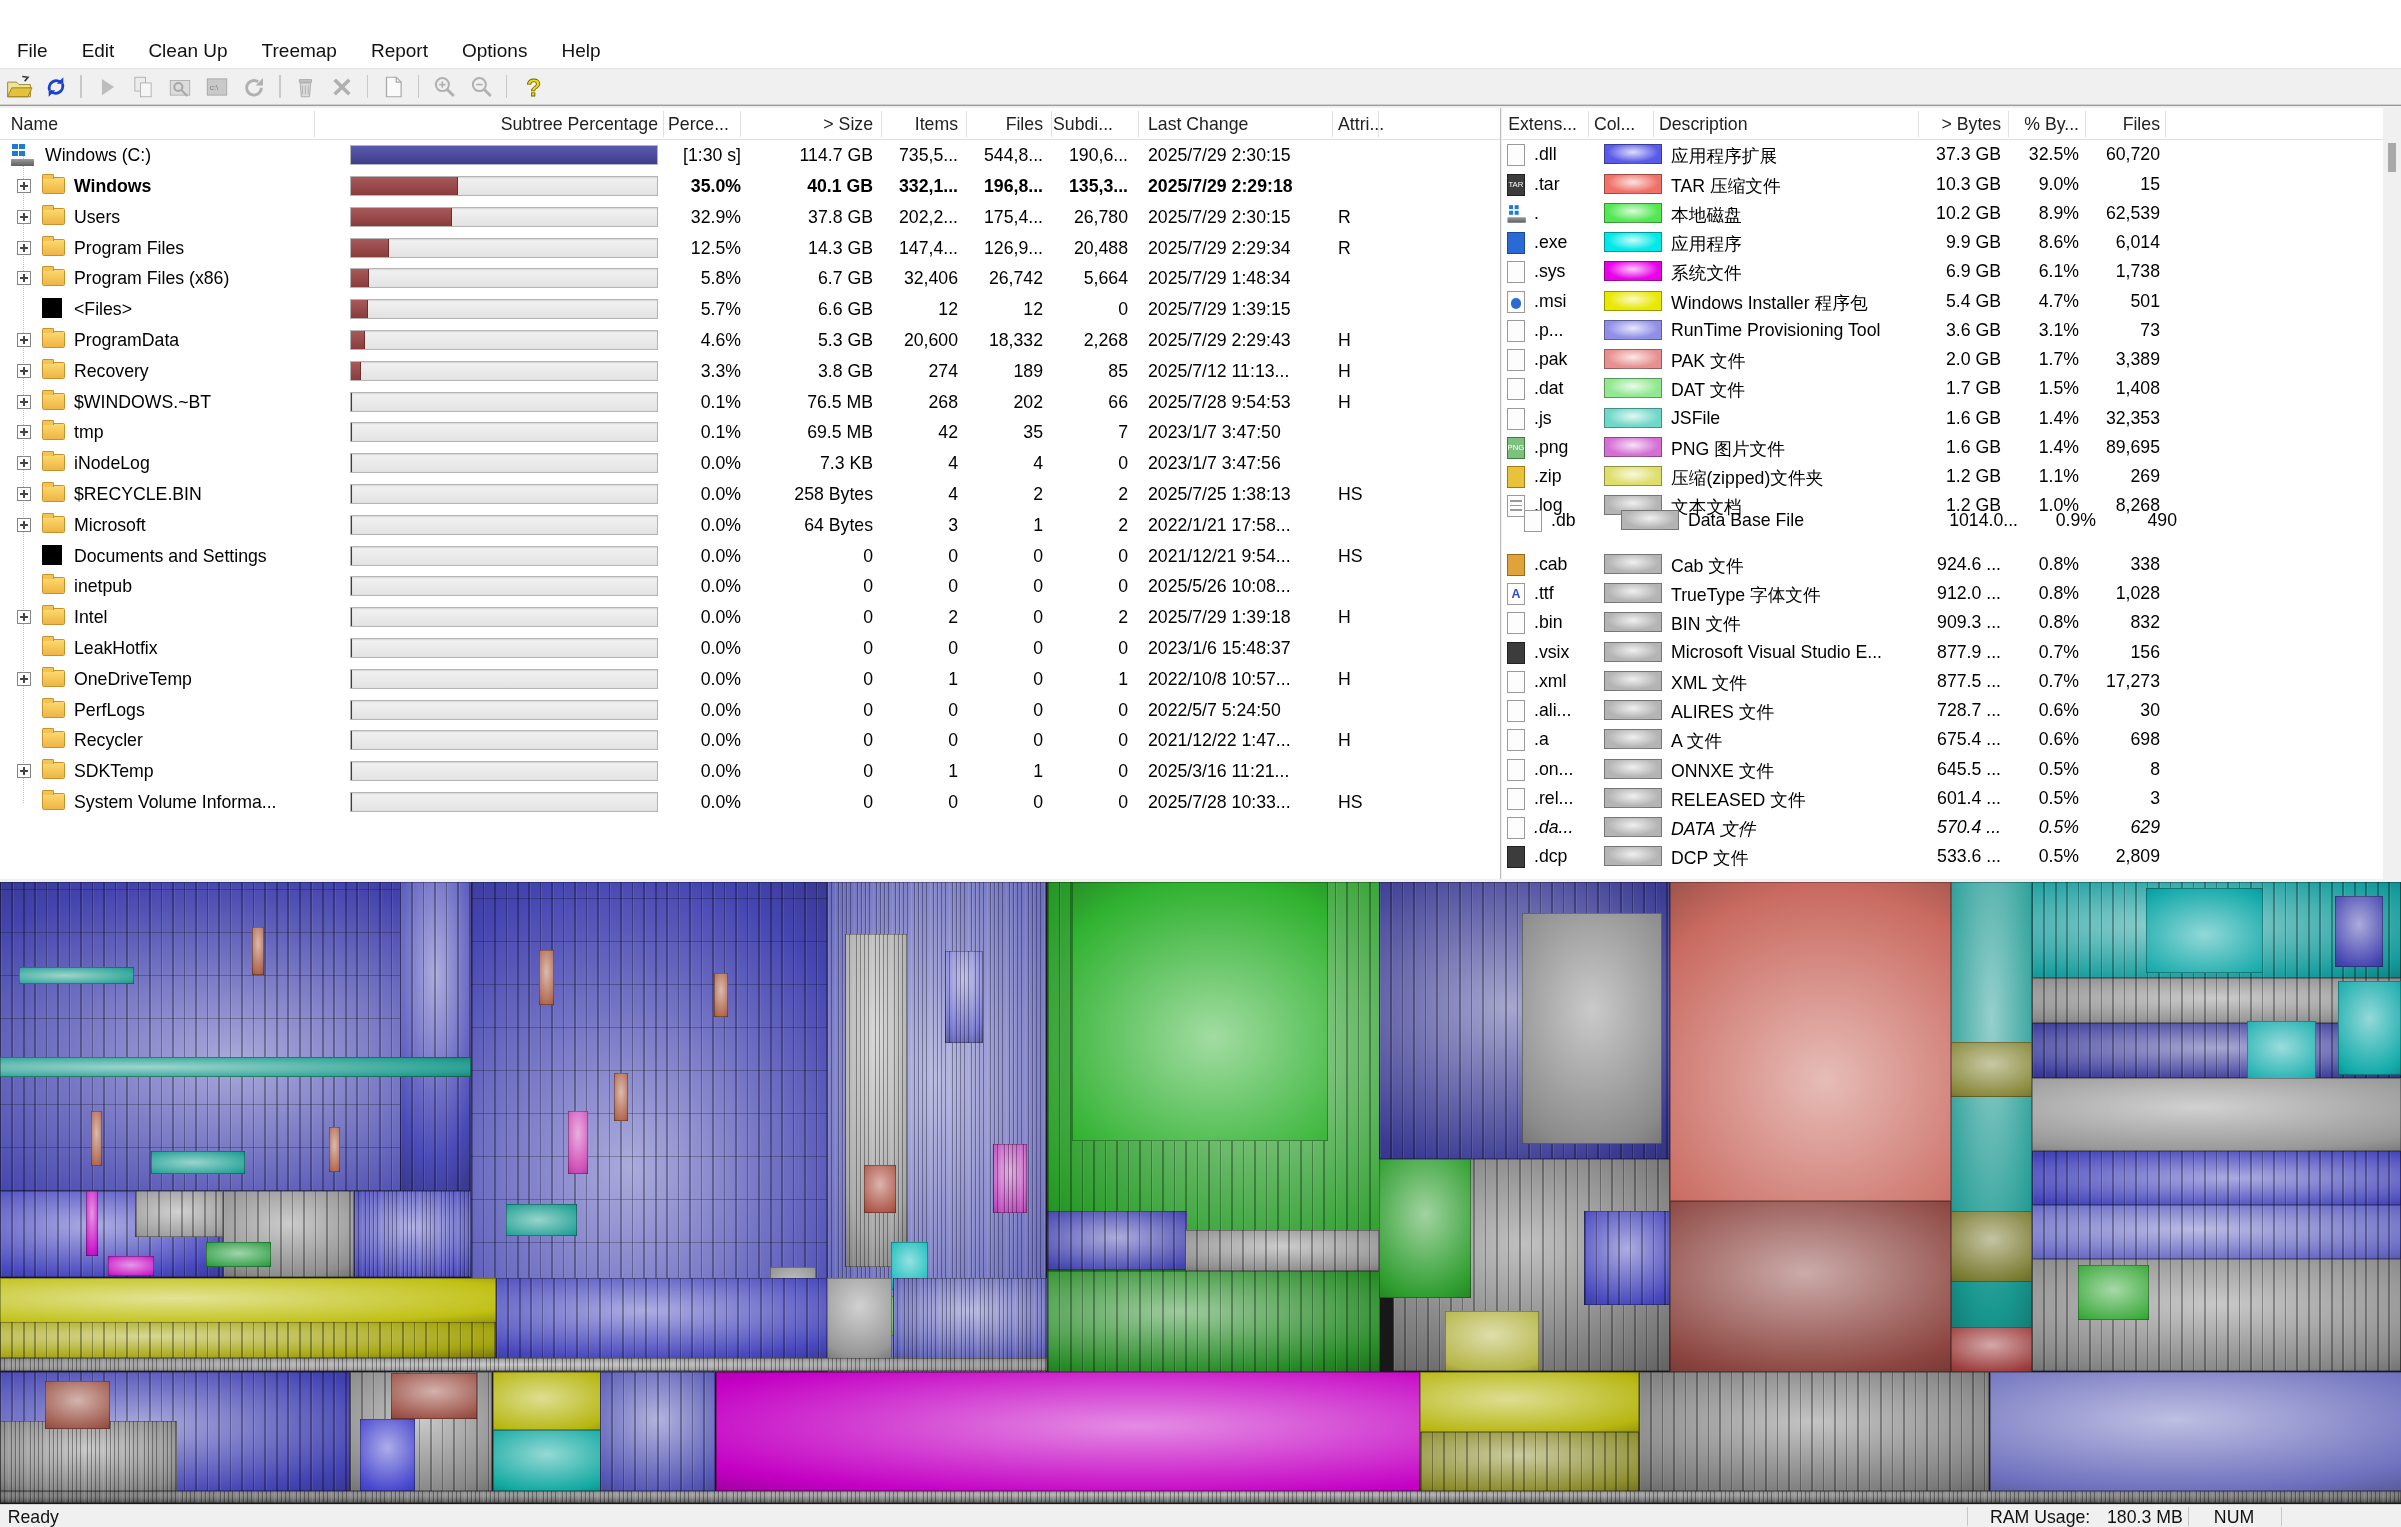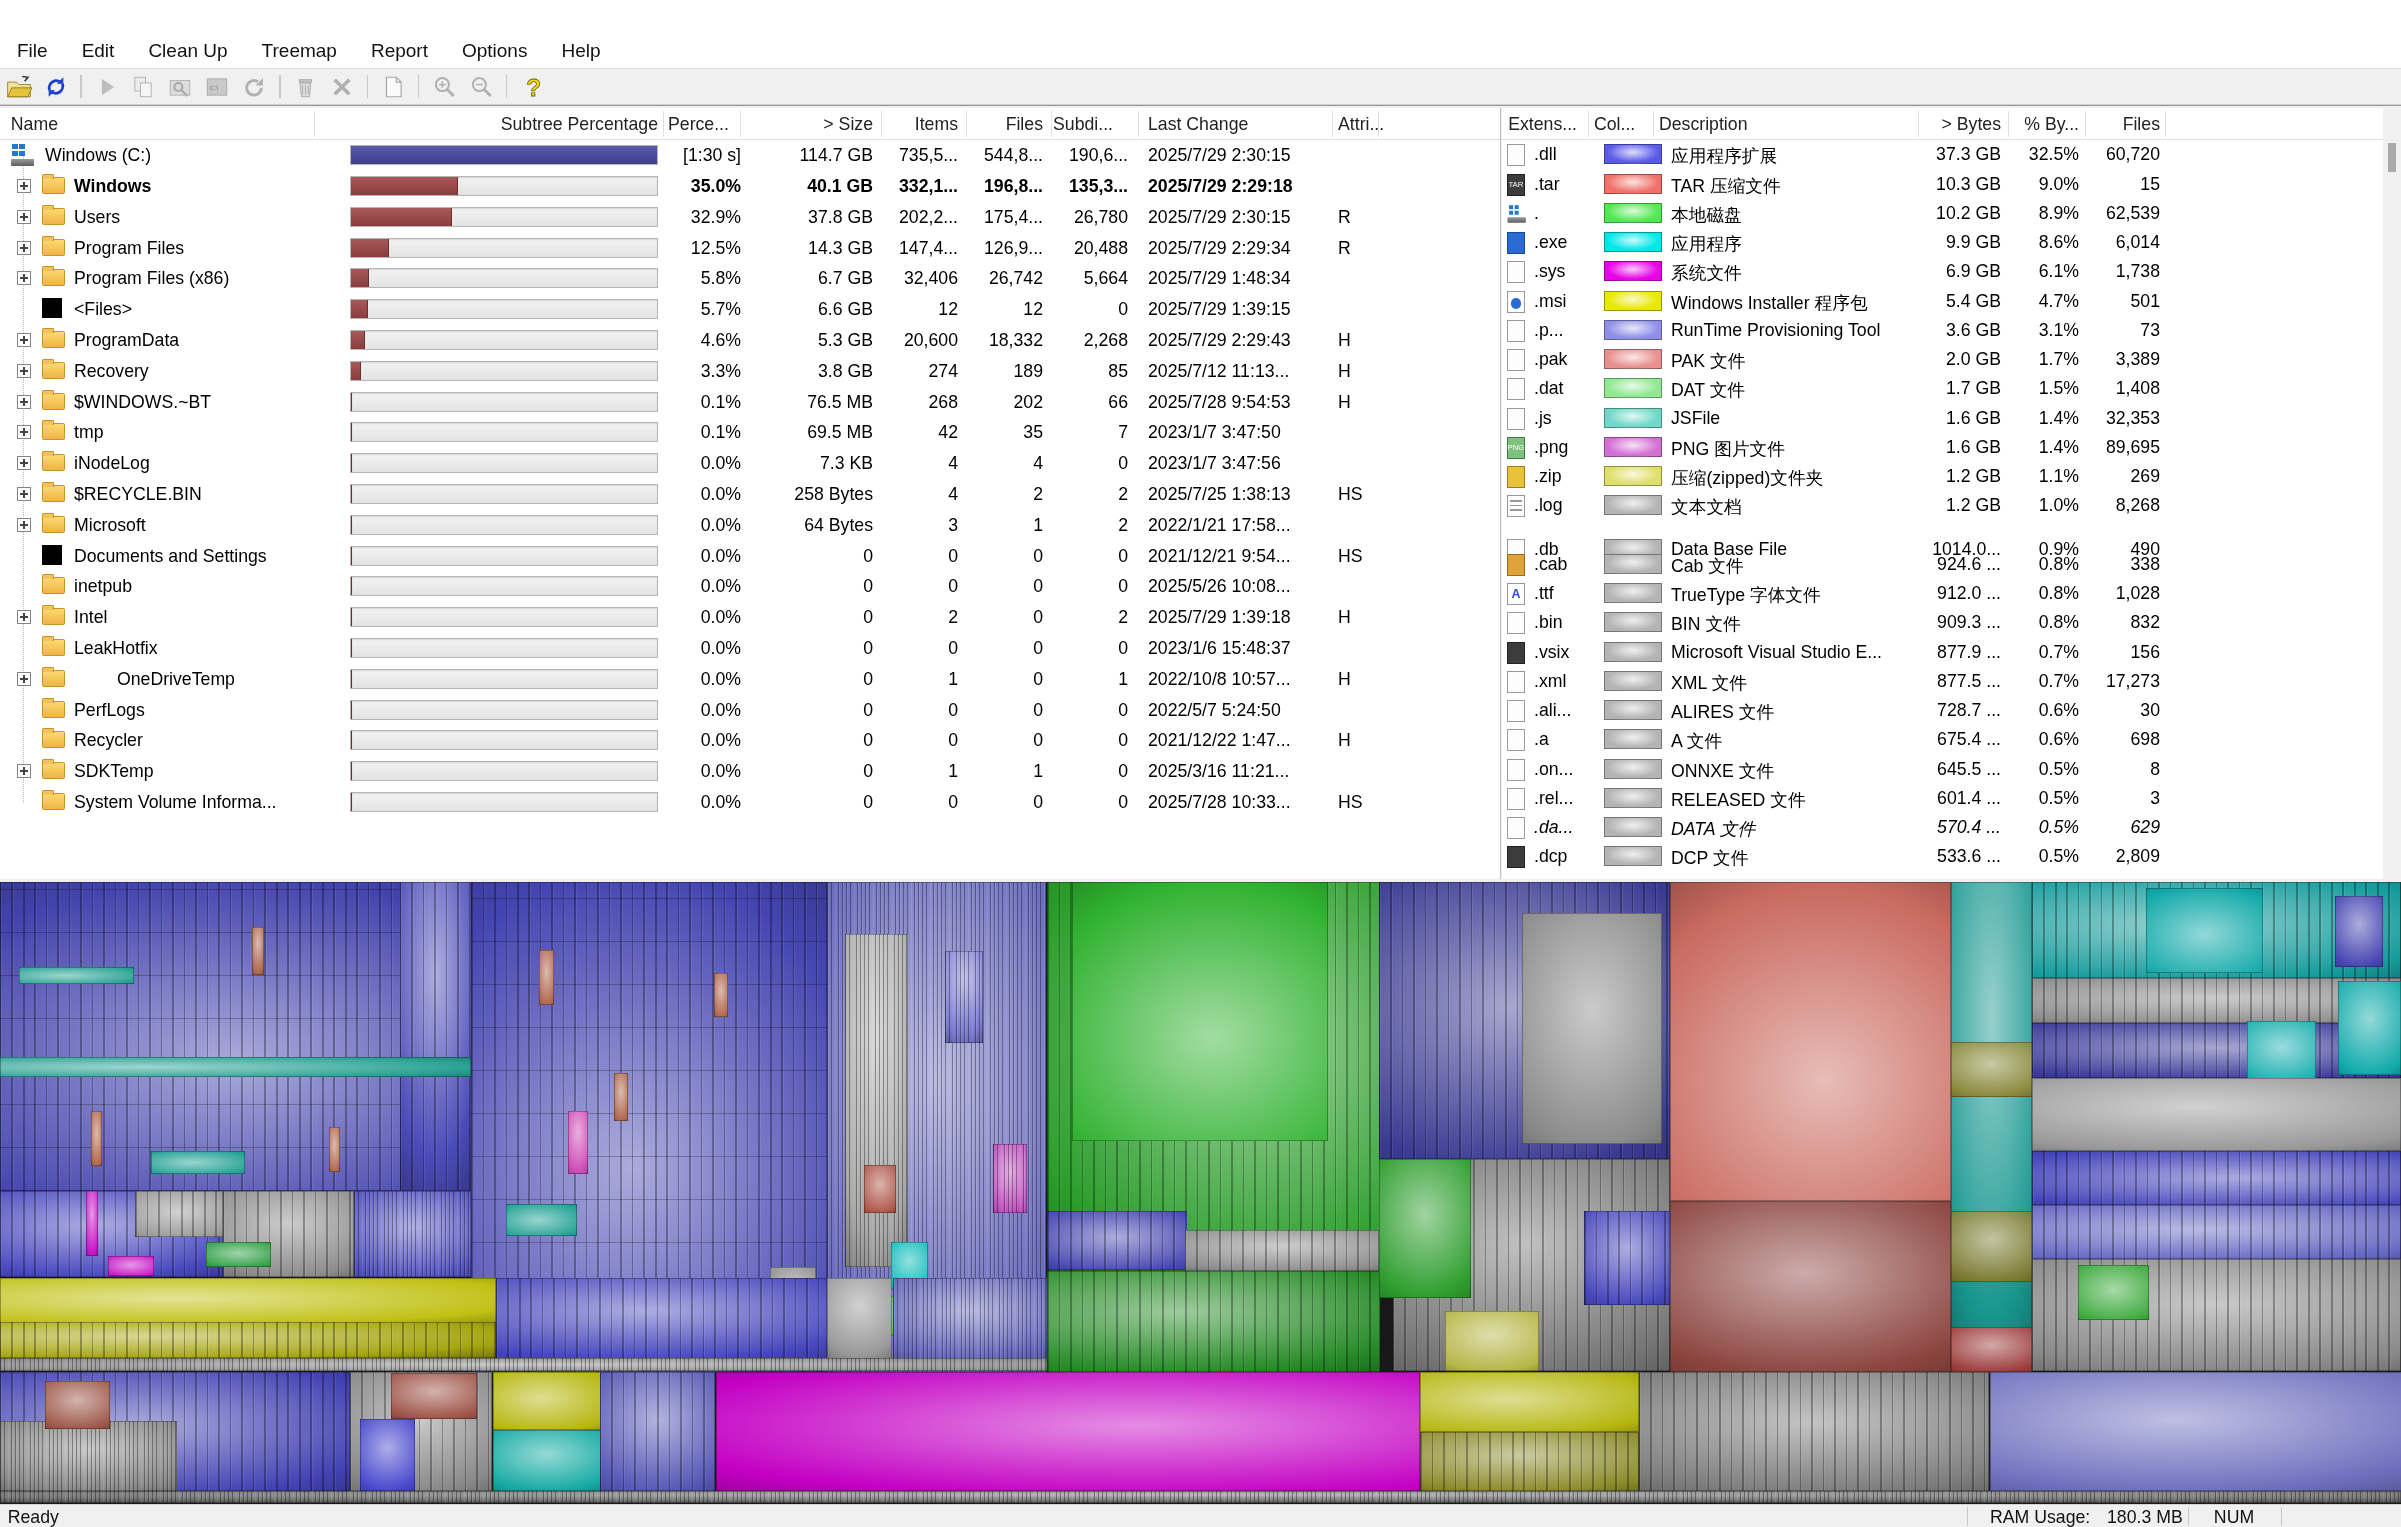--- a/index.html
+++ b/index.html
@@ -497,21 +497,21 @@
             <span class="c-size">0</span>
             <span class="c-items">0</span>
             <span class="c-files">0</span>
             <span class="c-sub">0</span>
             <span class="c-date">2023/1/6  15:48:37</span>
             <span class="c-attr"></span>
           </div>
           <div class="tree-row" style="top: 556px;">
             <div class="expander"></div>
             <div class="folder"></div>
-            <span class="c-name" style="left: 74px; margin-left: 43px;">OneDriveTemp</span>
+            <span class="c-name" style="left: 74px;">OneDriveTemp</span>
             <div class="bar-track">
               <div class="bar-fill" style="width: 0%;"></div>
             </div>
             <span class="c-pct">0.0%</span>
             <span class="c-size">0</span>
             <span class="c-items">1</span>
             <span class="c-files">0</span>
             <span class="c-sub">1</span>
             <span class="c-date">2022/10/8  10:57...</span>
             <span class="c-attr">H</span>
@@ -704,21 +704,21 @@
           </div>
           <div class="ext-row" style="top: 383px;">
             <span class="fi lines"></span>
             <span class="e-ext">.log</span>
             <span class="swatch" style="background: radial-gradient(at 50% 40%, rgba(255, 255, 255, 0.8), rgba(255, 255, 255, 0) 65%), rgb(180, 180, 180);"></span>
             <span class="e-desc">文本文档</span>
             <span class="e-bytes">1.2 GB</span>
             <span class="e-pct">1.0%</span>
             <span class="e-files">8,268</span>
           </div>
-          <div class="ext-row" style="top: 427px;">
+          <div class="ext-row" style="top: 398px; margin-left: 17px;">
             <span class="fi"></span>
             <span class="e-ext">.db</span>
             <span class="swatch" style="background: radial-gradient(at 50% 40%, rgba(255, 255, 255, 0.8), rgba(255, 255, 255, 0) 65%), rgb(180, 180, 180);"></span>
             <span class="e-desc">Data Base File</span>
             <span class="e-bytes">1014.0...</span>
             <span class="e-pct">0.9%</span>
             <span class="e-files">490</span>
           </div>
           <div class="ext-row" style="top: 442px;">
             <span class="fi cab"></span>

